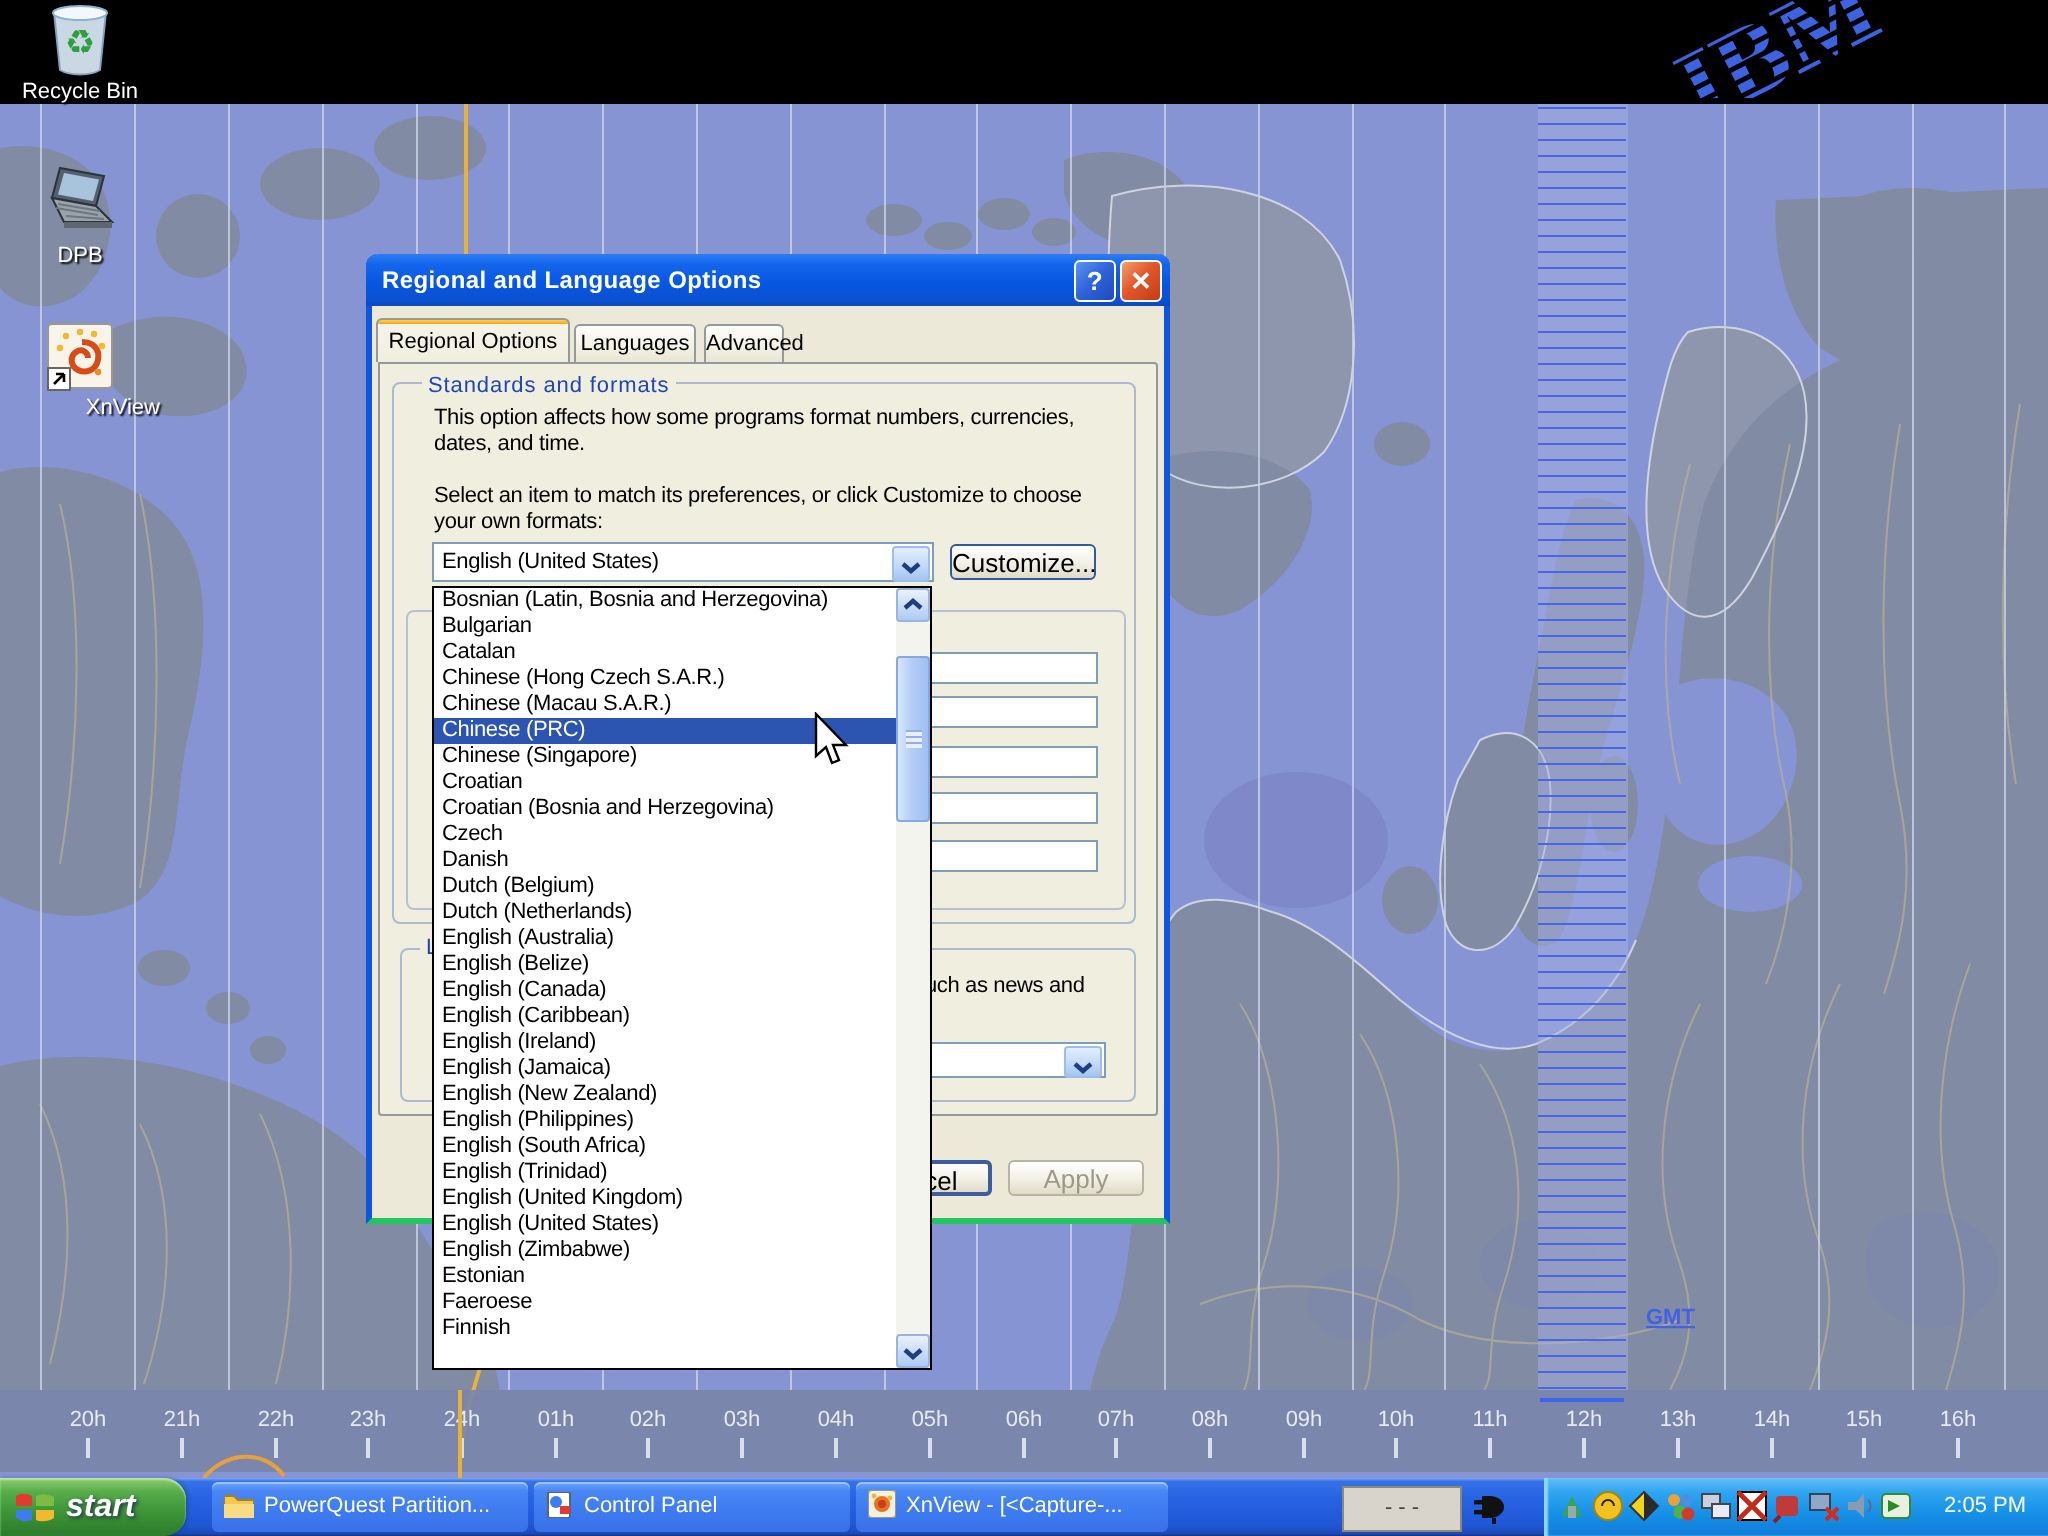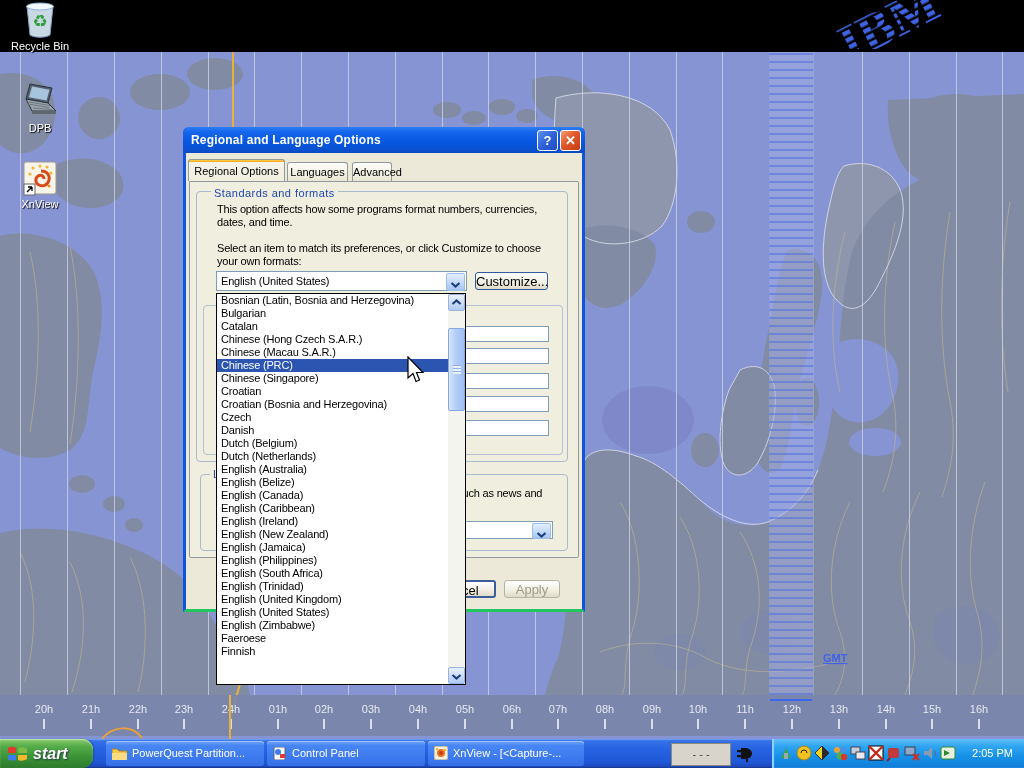--- a/index.html
+++ b/index.html
@@ -325,21 +325,21 @@
 <div class="dicon" style="left:0;top:82px;">
   <svg width="38" height="38" viewBox="0 0 38 38" style="display:block;margin:0 auto;">
     <path d="M9,2 L31,6 L27,21 L5,17 Z" fill="#55606E" stroke="#2A323C"></path>
     <path d="M11,4.5 L28.5,7.8 L25.5,18.5 L8,15.2 Z" fill="#A8C4DC"></path>
     <path d="M5,17 L27,21 L35,29 L11,29 Z" fill="#9AA2AC" stroke="#2A323C"></path>
     <path d="M8,20 L29,23.5 M7,22 L28,25.5 M12,26 L31,27.5" stroke="#6E7680" stroke-width="1"></path>
     <path d="M11,29 L35,29 L35,32 L11,32 Z" fill="#5E6670"></path>
   </svg>
   <div class="lbl">DPB</div>
 </div>
-<div class="dicon" style="left:0;top:161px;">
+<div class="dicon" style="left:0;top:161px;text-align:right;">
   <svg width="34" height="35" viewBox="0 0 34 35" style="display:block;margin:0 auto;">
     <rect x="1" y="1" width="32" height="32" rx="2" fill="#F8F4EA" stroke="#9A9A8C"></rect>
     <path d="M18,10 C24,10 27,14 26,19 C25,24 20,26 16,24 C12,22 12,17 15,15 C18,13 21,15 21,18" fill="none" stroke="#D84A18" stroke-width="3"></path>
     <circle cx="10" cy="7" r="1.6" fill="#F2B82E"></circle>
       <circle cx="17" cy="5" r="1.6" fill="#F2B82E"></circle>
     <circle cx="24" cy="6" r="1.6" fill="#F2B82E"></circle>
       <circle cx="28" cy="12" r="1.6" fill="#F2B82E"></circle>
     <circle cx="7" cy="13" r="1.6" fill="#F2B82E"></circle>
       <circle cx="26" cy="25" r="1.6" fill="#E8901C"></circle>
     <rect x="1" y="23" width="11" height="11" fill="#fff" stroke="#666"></rect>
@@ -387,21 +387,21 @@
   <div class="t11" style="left:30px;top:373px;">weather, select your present location:</div>
   <div class="tbox" style="left:36px;top:394px;width:331px;height:18px;">
     <div style="position:absolute;right:1px;top:1px;width:17px;height:14px;border:1px solid #9EBEE8;border-radius:2px;
       background:linear-gradient(180deg,#E2EEFD,#C0D8F8 60%,#A4C4F2);text-align:center;"><svg width="11" height="7" viewBox="0 0 11 7" style="margin-top:3px;">
           <path d="M1.5,2 L5.5,5.5 L9.5,2" stroke="#1F3E7E" stroke-width="2.2" fill="none"></path>
         </svg></div>
   </div>
 
   <div class="btn" style="left:166px;top:453px;width:68px;height:18px;line-height:17px;">OK</div>
   <div class="btn" style="left:242px;top:453px;width:68px;height:18px;line-height:17px;border:2px solid #3C5E9E;text-indent:-7px;">Cancel</div>
-  <div class="btn" style="left:318px;top:453px;width:56px;height:18px;line-height:17px;border-color:#B8B4A2;color:#9C9A87;">Apply</div>
+  <div class="btn" style="left:318px;top:453px;width:68px;height:18px;line-height:17px;border-color:#B8B4A2;color:#9C9A87;">Apply</div>
 </div>
 
 <div id="list">
   <div class="li">Bosnian (Latin, Bosnia and Herzegovina)</div>
   <div class="li">Bulgarian</div>
   <div class="li">Catalan</div>
   <div class="li">Chinese (Hong Czech S.A.R.)</div>
   <div class="li">Chinese (Macau S.A.R.)</div>
   <div class="li sel">Chinese (PRC)</div>
   <div class="li">Chinese (Singapore)</div>
@@ -409,28 +409,29 @@
   <div class="li">Croatian (Bosnia and Herzegovina)</div>
   <div class="li">Czech</div>
   <div class="li">Danish</div>
   <div class="li">Dutch (Belgium)</div>
   <div class="li">Dutch (Netherlands)</div>
   <div class="li">English (Australia)</div>
   <div class="li">English (Belize)</div>
   <div class="li">English (Canada)</div>
   <div class="li">English (Caribbean)</div>
   <div class="li">English (Ireland)</div>
+  <div class="li">English (Jamaica)</div>
   <div class="li">English (New Zealand)</div>
-  <div class="li">English (Jamaica)</div>
   <div class="li">English (Philippines)</div>
   <div class="li">English (South Africa)</div>
   <div class="li">English (Trinidad)</div>
   <div class="li">English (United Kingdom)</div>
   <div class="li">English (United States)</div>
   <div class="li">English (Zimbabwe)</div>
+  <div class="li">Estonian</div>
   <div class="li">Faeroese</div>
   <div class="li">Finnish</div>
   <div id="sb">
     <div class="sbtn" style="top:0;"><svg width="11" height="7" viewBox="0 0 11 7" style="margin-top:4px;">
           <path d="M1.5,5 L5.5,1.5 L9.5,5" stroke="#1F3E7E" stroke-width="2.2" fill="none"></path>
         </svg></div>
     <div id="thumb">
         <div id="grip"></div>
       </div>
     <div class="sbtn" style="bottom:0;"><svg width="11" height="7" viewBox="0 0 11 7" style="margin-top:5px;">

